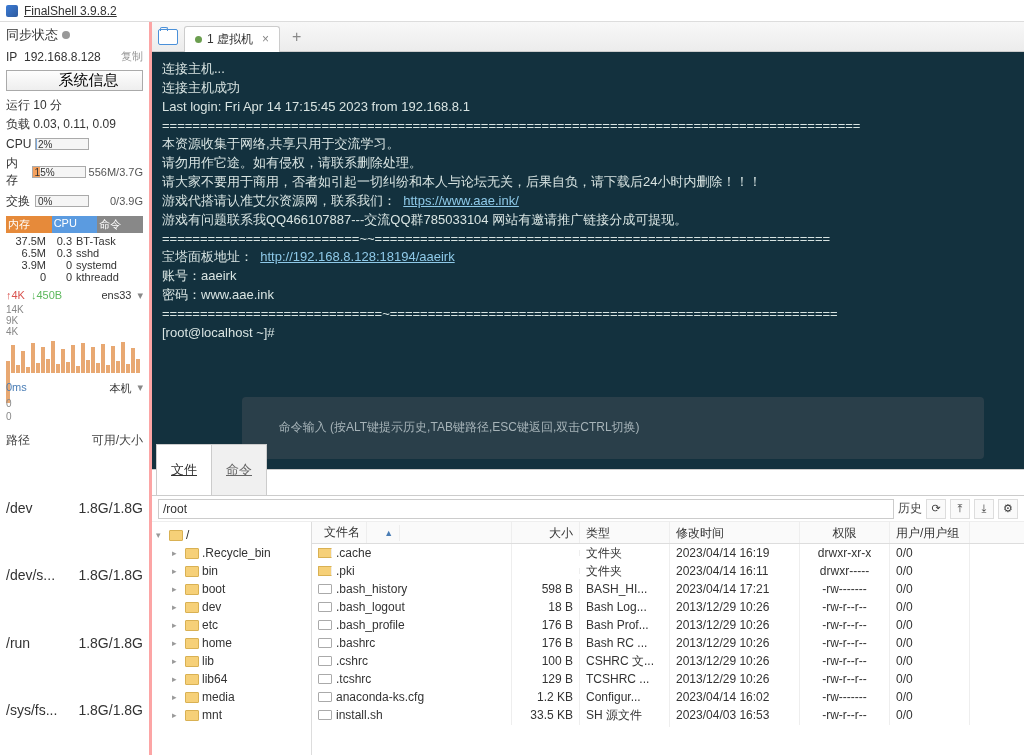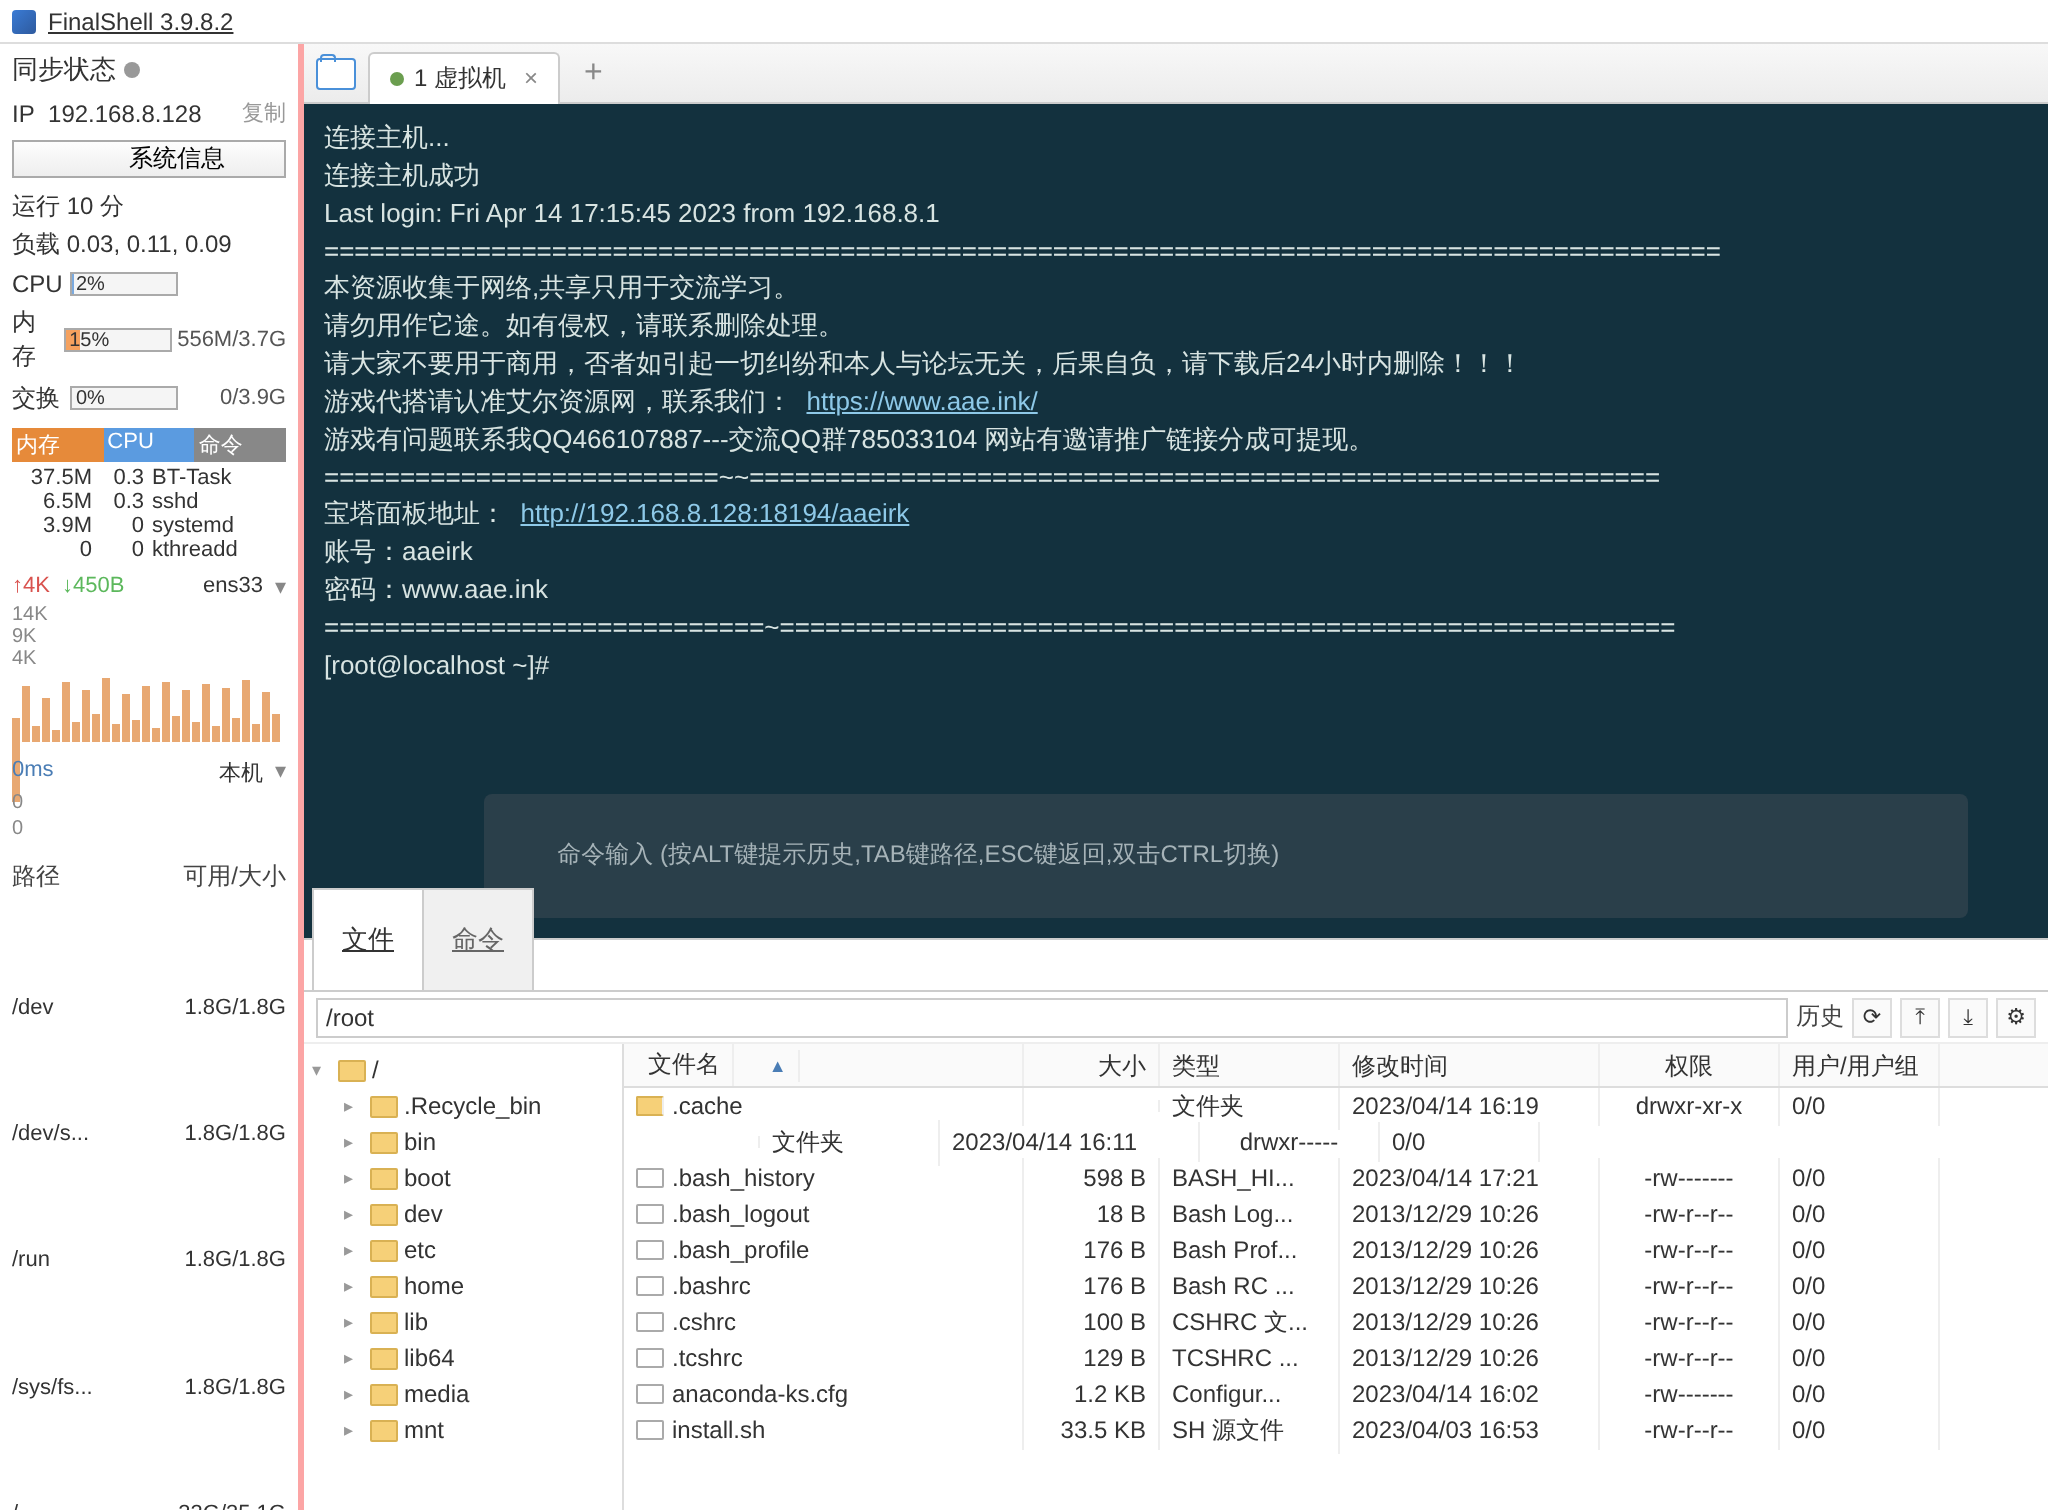--- a/index.html
+++ b/index.html
@@ -5,42 +5,42 @@
 * { margin:0; padding:0; box-sizing:border-box; font-family:"Microsoft YaHei",Arial,sans-serif; }
 body { width:1024px; height:755px; background:#fff; font-size:12px; color:#333; overflow:hidden; }
 .top-bar { height:22px; display:flex; align-items:center; padding:0 6px; border-bottom:1px solid #ddd;text-decoration:underline; }
 .app-icon { width:12px; height:12px; background:linear-gradient(135deg,#3a7bd5,#2e5a9e); margin-right:6px; border-radius:2px; }
 .main { display:flex; height:733px; }
 .sidebar { width:152px; border-right:3px solid #fca5a5; padding:4px 6px; display:flex; flex-direction:column; gap:2px; overflow:hidden; }
 .sync-row { font-size:13px; display:flex; align-items:center; gap:4px; margin-bottom:3px; }
 .sync-dot { width:8px; height:8px; border-radius:50%; background:#999; }
 .ip-row { font-size:12px; display:flex; align-items:center; justify-content:space-between; margin-bottom:4px; }
 .copy-txt { color:#999; font-size:11px; }
-.sys-btn { border:1px solid #aaa; background:linear-gradient(#fdfdfd,#eee); height:36px; width:100%; font-size:12px; margin-bottom:4px;padding-left:28px; }
+.sys-btn { border:1px solid #aaa; background:linear-gradient(#fdfdfd,#eee); height:36px; width:100%; font-size:15px; margin-bottom:4px;padding-left:28px; }
 .info-line { font-size:12px; line-height:1.4; }
 .meter-row { display:flex; align-items:center; gap:3px; font-size:12px; margin-top:2px; }
 .meter-lbl { width:26px; }
 .meter-bar { flex:0 0 54px; height:12px; border:1px solid #aaa; background:#f5f5f5; position:relative; }
 .meter-fill { position:absolute; left:0; top:0; bottom:0; background:#7aa9de; }
 .meter-fill.orange { background:#f5a15e; }
 .meter-txt { flex:1; text-align:right; font-size:11px; color:#555; }
 .proc-head { display:flex; font-size:11px; margin-top:4px; }
 .proc-head span { flex:1; color:#fff; padding:1px 2px; }
 .ph1 { background:#e68a3a; } .ph2 { background:#5b9be0; } .ph3 { background:#888; }
 .proc-row { display:flex; font-size:11px; }
 .proc-row span:nth-child(1){width:44px;text-align:right;padding-right:4px;}
 .proc-row span:nth-child(2){width:26px;text-align:right;padding-right:4px;}
 .proc-row span:nth-child(3){flex:1;}
 .net-row { display:flex; gap:6px; font-size:11px; margin-top:4px; }
 .up { color:#d9534f; } .down { color:#5cb85c; }
 .spark { height:34px; width:100%; margin-top:2px; }
 .spark-bar { display:inline-block; width:4px; background:#e8a872; margin-right:1px; vertical-align:bottom; }
 .disk-head { display:flex; font-size:12px; margin-top:6px; color:#444; }
 .disk-head span:first-child{flex:1;} .disk-head span:last-child{text-align:right;}
-.disk-row { display:flex; font-size:11px; line-height:1.4;margin-top:48px; }
+.disk-row { display:flex; font-size:14px; line-height:1.4;margin-top:48px; }
 .disk-row span:first-child{flex:1;} .disk-row span:last-child{text-align:right;}
 .disk-warn { background:#fde2cf; }
 .content { flex:1; display:flex; flex-direction:column; background:#fff; }
 .tab-strip { height:30px; background:linear-gradient(#f8f8f8,#ececec); border-bottom:1px solid #ccc; display:flex; align-items:center; padding-left:6px; gap:6px; }
 .folder-ic { width:20px; height:16px; background:#fff; border:1px solid #4a90d9; border-radius:2px; position:relative; }
 .folder-ic::before { content:""; position:absolute; width:6px; height:3px; top:-3px; left:1px; border:1px solid #4a90d9; border-bottom:none; border-radius:2px 2px 0 0; }
 .tab { background:#fff; border:1px solid #ccc; border-bottom:none; border-radius:3px 3px 0 0; padding:4px 10px; display:flex; align-items:center; gap:5px; font-size:12px; height:26px; position:relative; top:2px; }
 .tab-dot { width:7px; height:7px; border-radius:50%; background:#6b9e4f; }
 .tab-x { margin-left:4px; color:#888; cursor:pointer; }
 .tab-add { font-size:16px; color:#888; padding:0 6px; cursor:pointer; }
@@ -298,20 +298,21 @@
           <div id="file-rows">
               <div class="fl-row">
                 <span class="c1"><span class="fico"></span>.cache</span>
                 <span class="c2"></span>
                 <span class="c3">文件夹</span>
                 <span class="c4">2023/04/14 16:19</span>
                 <span class="c5">drwxr-xr-x</span>
                 <span class="c6">0/0</span>
               </div>
               <div class="fl-row">
+                <span class="c1"><span class="fico"></span>.pki</span>
                 <span class="c2"></span>
                 <span class="c3">文件夹</span>
                 <span class="c4">2023/04/14 16:11</span>
                 <span class="c5">drwxr-----</span>
                 <span class="c6">0/0</span>
               </div>
               <div class="fl-row">
                 <span class="c1"><span class="fico doc"></span>.bash_history</span>
                 <span class="c2">598 B</span>
                 <span class="c3">BASH_HI...</span>

